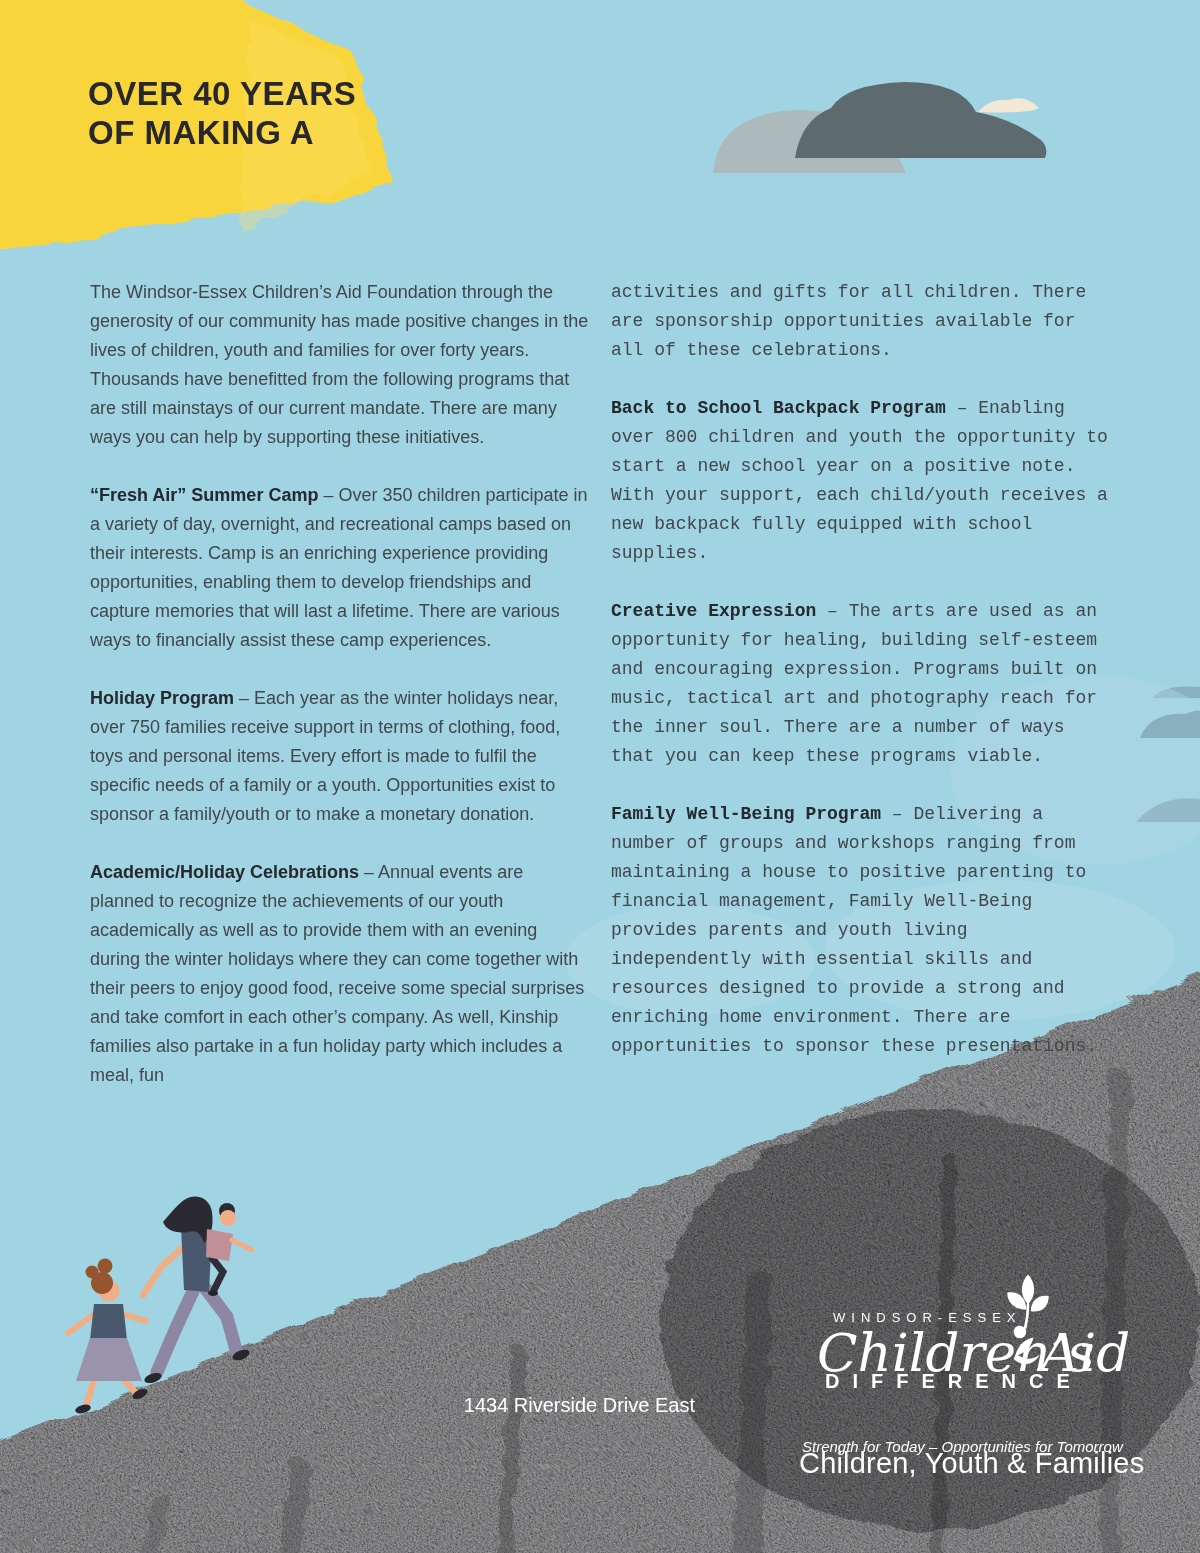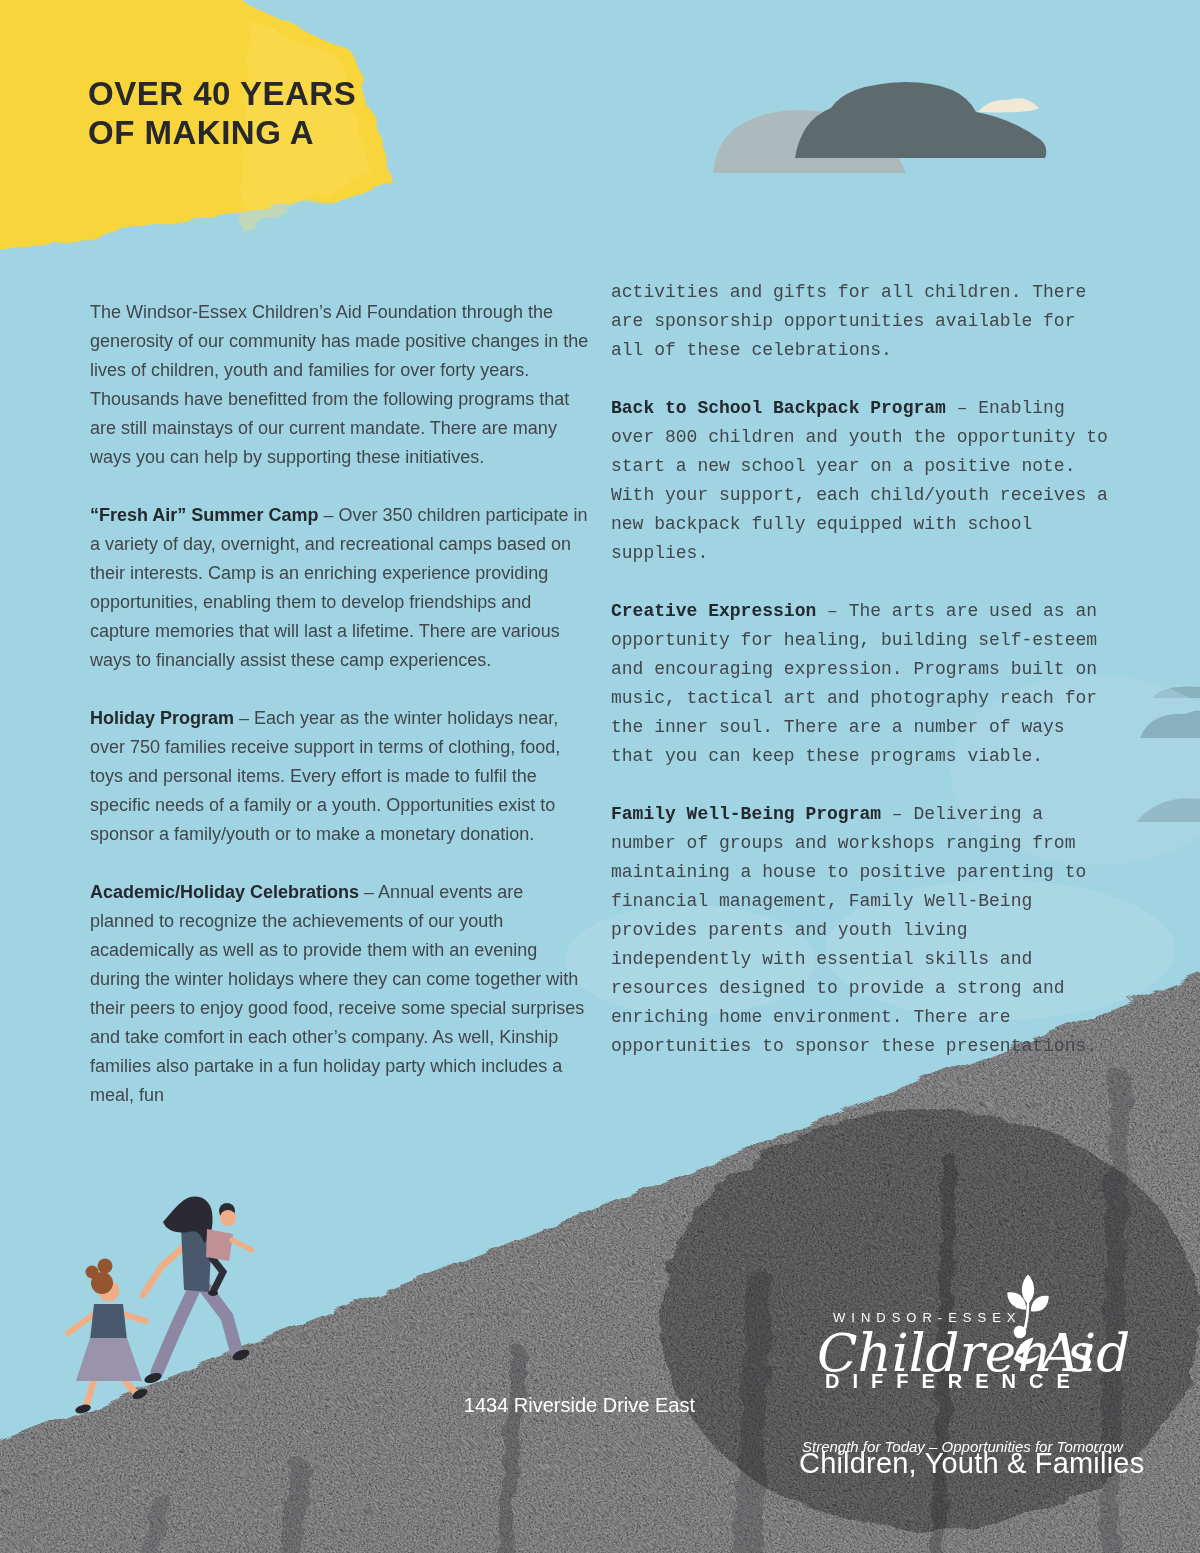--- a/index.html
+++ b/index.html
@@ -12,21 +12,21 @@
 
   .banner-title {
     position:absolute; left:88px; top:74px; z-index:2;
     font-size:33px; line-height:39px; font-weight:700;
     letter-spacing:0.5px; color:#28272c;
   }
 
   .col { position:absolute; top:278px; z-index:2; font-size:18px; line-height:29px; color:#42464b; }
   .col p { margin:0 0 29px 0; }
   .col strong { font-weight:700; color:#25282d;text-align:center; }
-  .col-left  { left:90px;  width:500px;margin-top:20px; }
+  .col-left  { left:90px;  width:500px; }
   .col-right { left:611px; width:507px;font-family:Liberation Mono, monospace; }
 
   .contact {
     position:absolute; left:240px; top:1334px; width:455px; z-index:3;
     text-align:right; color:#ffffff; font-size:20px; line-height:28.5px;
     white-space:pre-wrap;
   }
 
   .logo { position:absolute; left:795px; top:1272px; width:350px; height:192px; z-index:3; color:#fff; }
   .logo-region { position:absolute; left:38px; top:38px; font-size:13px; letter-spacing:6px; }

